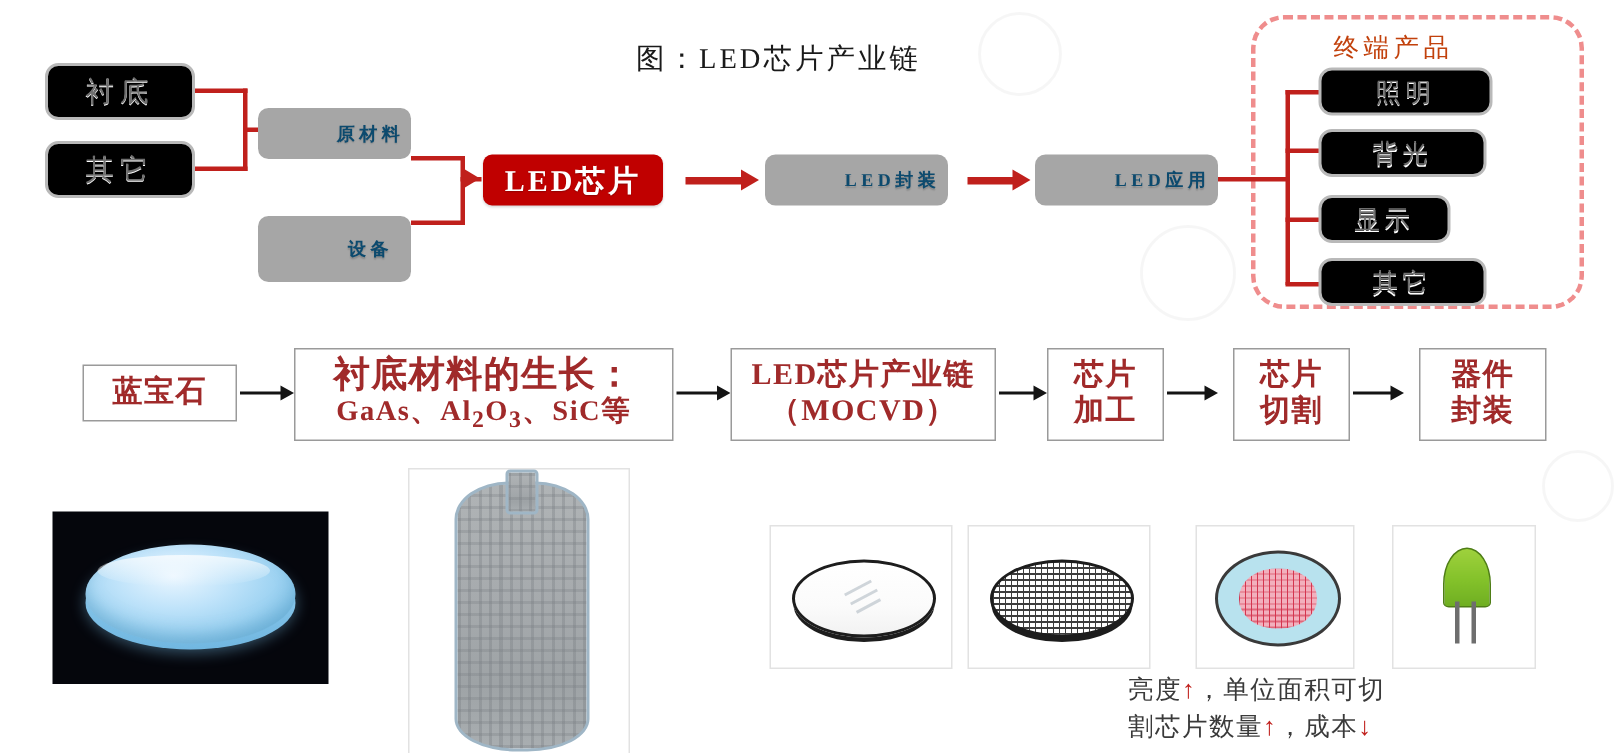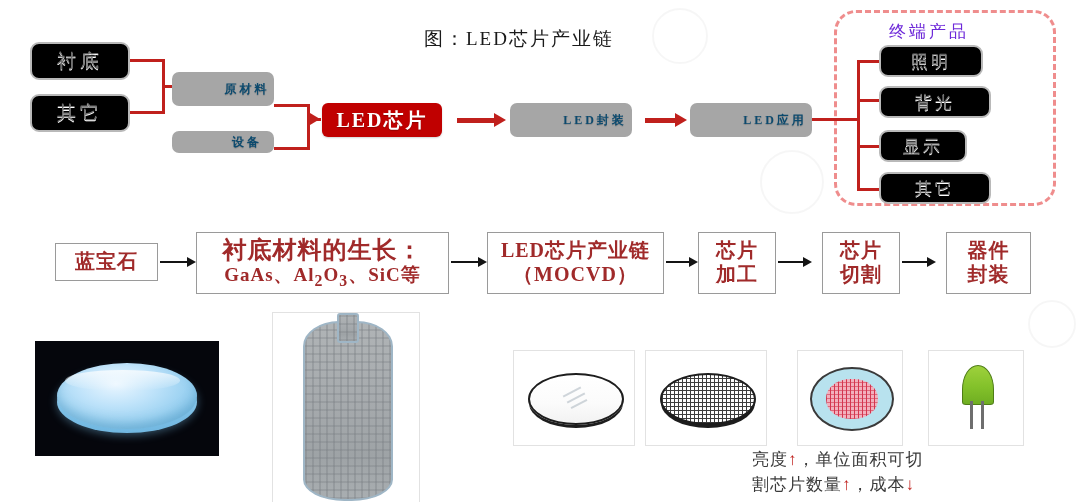--- a/index.html
+++ b/index.html
@@ -56,21 +56,21 @@
   .ahead.blk{border-left-color:#141414;border-top-width:5px;border-bottom-width:5px;border-left-width:9px;}
   .ahead.small{border-top-width:6px;border-bottom-width:6px;border-left-width:10px;}
   
   .bigarrow{position:absolute;height:5px;background:#c0201c;}
   
   .dashed{
     position:absolute;border:3px dashed #ef8d8d;border-radius:22px;
     box-sizing:border-box;background:transparent;
   }
   .secttitle{
-    position:absolute;color:#6d28d9;font-size:17px;letter-spacing:3px;
+    position:absolute;color:#c2410c;font-size:17px;letter-spacing:3px;
     font-family:"Liberation Serif","DejaVu Serif",serif;
   }
   .figtitle{
     position:absolute;color:#1a1a1a;font-size:19px;letter-spacing:2px;
     font-family:"Liberation Serif","DejaVu Serif",serif;
   }
   
   .caption{
     position:absolute;color:#3a3a3a;font-size:17px;line-height:1.45;
     letter-spacing:1px;font-family:"Liberation Serif","DejaVu Serif",serif;
@@ -157,21 +157,21 @@
 </div>
 
 <div class="hline" style="left:130px;top:59px;width:35px;"></div>
 <div class="hline" style="left:130px;top:111px;width:35px;"></div>
 <div class="vline" style="left:162px;top:59px;height:55px;"></div>
 <div class="hline" style="left:162px;top:85px;width:26px;"></div>
 
 <div class="rbox gbox" style="left:172px;top:72px;width:102px;height:34px;">
   <span>原材料</span>
 </div>
-<div class="rbox gbox" style="left:172px;top:131px;width:102px;height:22px;">
+<div class="rbox gbox" style="left:172px;top:144px;width:102px;height:44px;">
   <span>设备</span>
 </div>
 
 <div class="hline" style="left:274px;top:104px;width:36px;"></div>
 <div class="hline" style="left:274px;top:147px;width:36px;"></div>
 <div class="vline" style="left:307px;top:104px;height:46px;"></div>
 <div class="hline" style="left:307px;top:118px;width:14px;"></div>
 <div class="ahead small" style="left:310px;top:113px;"></div>
 
 <div class="rbox redbox" style="left:322px;top:103px;width:120px;height:34px;">
@@ -195,21 +195,21 @@
 <div class="dashed" style="left:834px;top:10px;width:222px;height:196px;"></div>
 <div class="secttitle" style="left:889px;top:20px;">终端产品</div>
 
 <div class="hline" style="left:812px;top:118px;width:48px;"></div>
 <div class="vline" style="left:857px;top:60px;height:130px;"></div>
 <div class="hline" style="left:857px;top:60px;width:26px;"></div>
 <div class="hline" style="left:857px;top:99px;width:26px;"></div>
 <div class="hline" style="left:857px;top:145px;width:26px;"></div>
 <div class="hline" style="left:857px;top:188px;width:26px;"></div>
 
-<div class="rbox wbox small" style="left:879px;top:45px;width:104px;height:32px;">
+<div class="rbox wbox small" style="left:879px;top:45px;width:116px;height:32px;">
   <span>照明</span>
 </div>
 <div class="rbox wbox small" style="left:879px;top:86px;width:112px;height:32px;align-items:center;">
   <span>背光</span>
 </div>
 <div class="rbox wbox small" style="left:879px;top:130px;width:88px;height:32px;">
   <span>显示</span>
 </div>
 <div class="rbox wbox small" style="left:879px;top:172px;width:112px;height:32px;">
   <span>其它</span>

